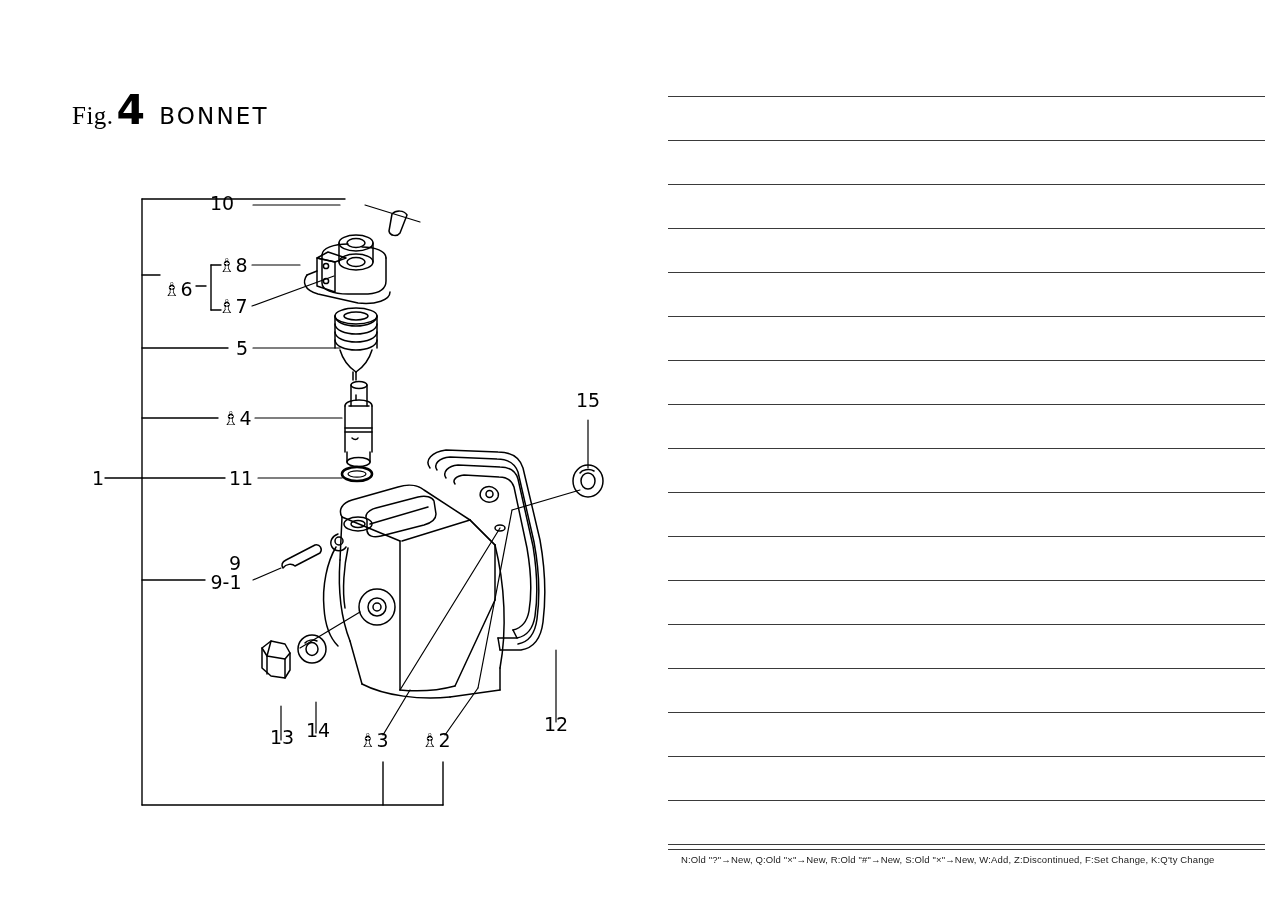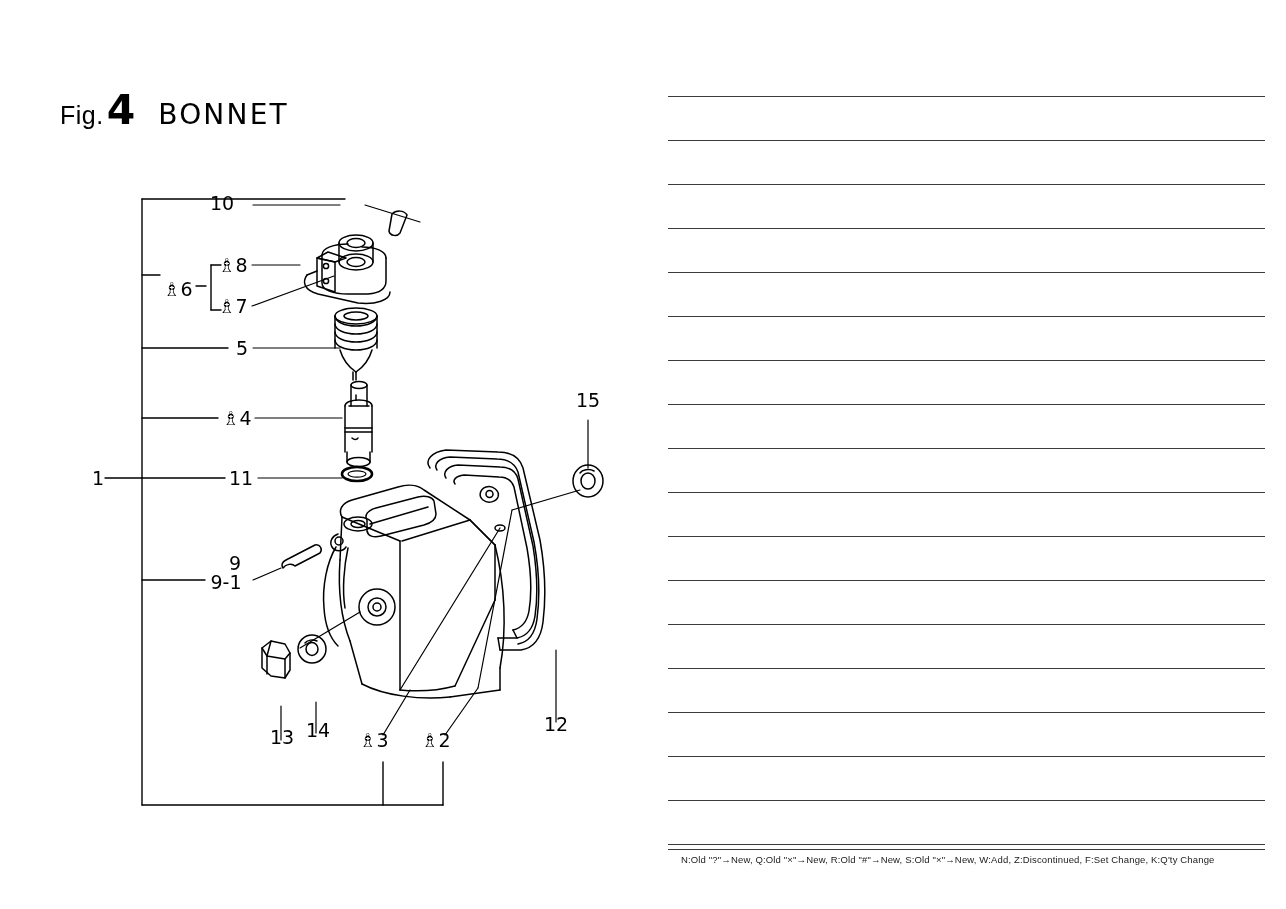--- a/index.html
+++ b/index.html
@@ -26,33 +26,34 @@
     position: absolute;
     left: 60px;
     top: 92px;
     display: flex;
     align-items: baseline;
     white-space: nowrap;
   }
   #fig-word {
     font-size: 25px;
     letter-spacing: 0.5px;
-    font-family: Liberation Sans, sans-serif;
+    font-family: Liberation Serif, serif;
+    margin-left: 12px;
   }
   #fig-number {
     font-size: 41px;
     font-weight: bold;
     line-height: 0.9;
     margin-left: 3px;
     font-family: "DejaVu Sans", sans-serif;
   }
   #fig-title {
-    font-size: 28px;
+    font-size: 23px;
     letter-spacing: 2.2px;
-    margin-left: 23px;
+    margin-left: 14px;
     font-family: "DejaVu Sans", sans-serif;
   }
   
   #ruled-area {
     position: absolute;
     left: 668px;
     top: 96px;
     width: 597px;
     height: 760px;
   }

